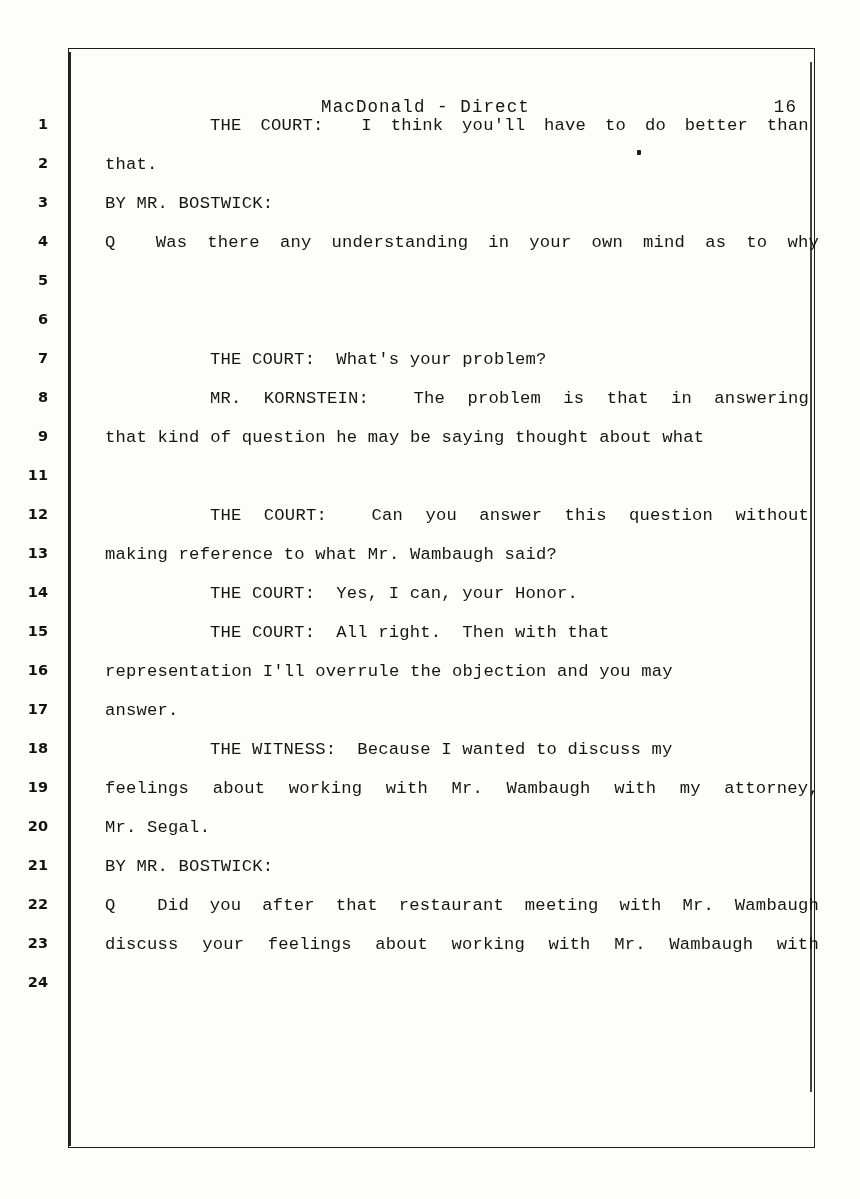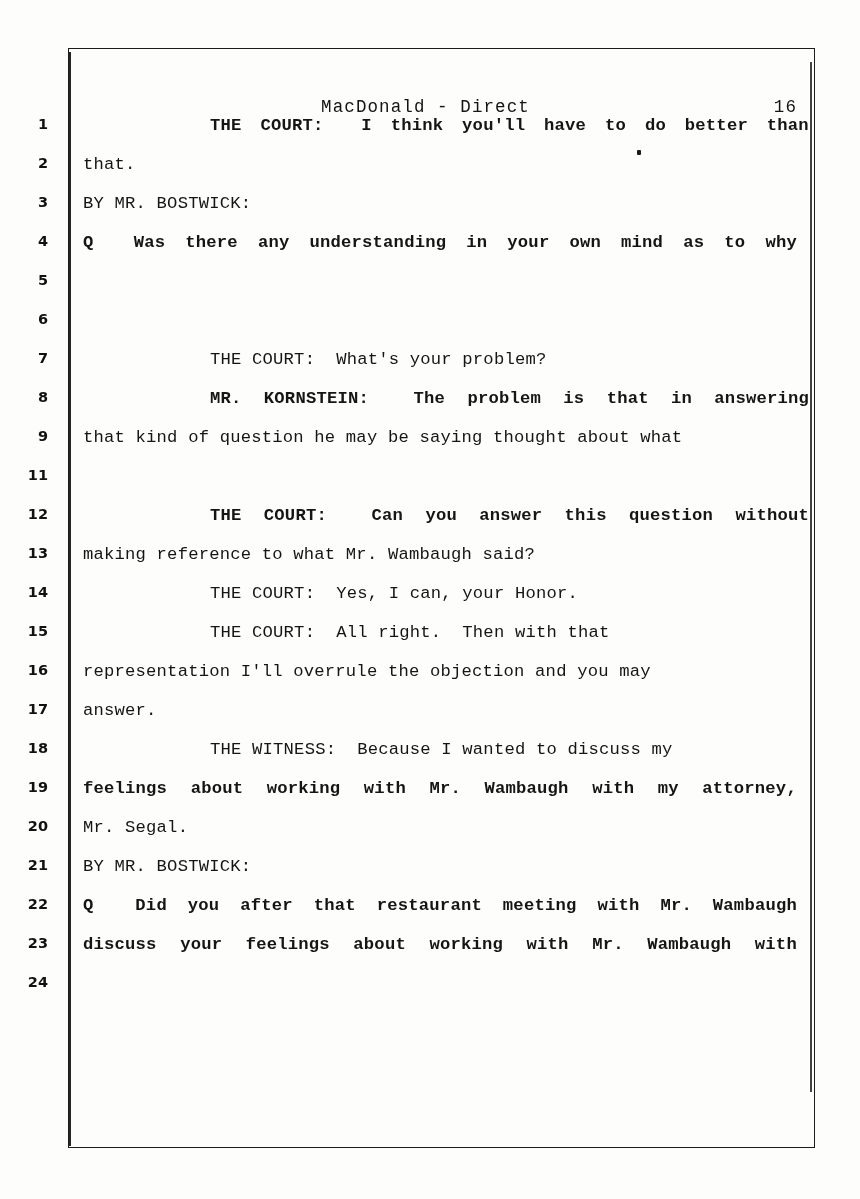--- a/index.html
+++ b/index.html
@@ -102,35 +102,34 @@
     top: 6px;
     width: 48px;
     text-align: right;
     font-family: "DejaVu Sans", sans-serif;
     font-weight: 700;
     font-size: 14.5px;
     color: #111111;
   }
   .t-text {
     position: absolute;
-    left: 83px;
+    left: 105px;
     top: 3px;
     width: 714px;
     font-size: 17.2px;
     line-height: 26px;
     letter-spacing: 0.2px;
     color: #151515;
     white-space: pre;
   }
   
   .t-text.just {
     display: flex;
     justify-content: space-between;
     white-space: normal;
-    font-weight: bold;
   }
   .t-text.just > span { white-space: pre; }
   
   .t-text.indent {
     left: 210px;
     width: 599px;
   }
 
   
   #ink-speck {

